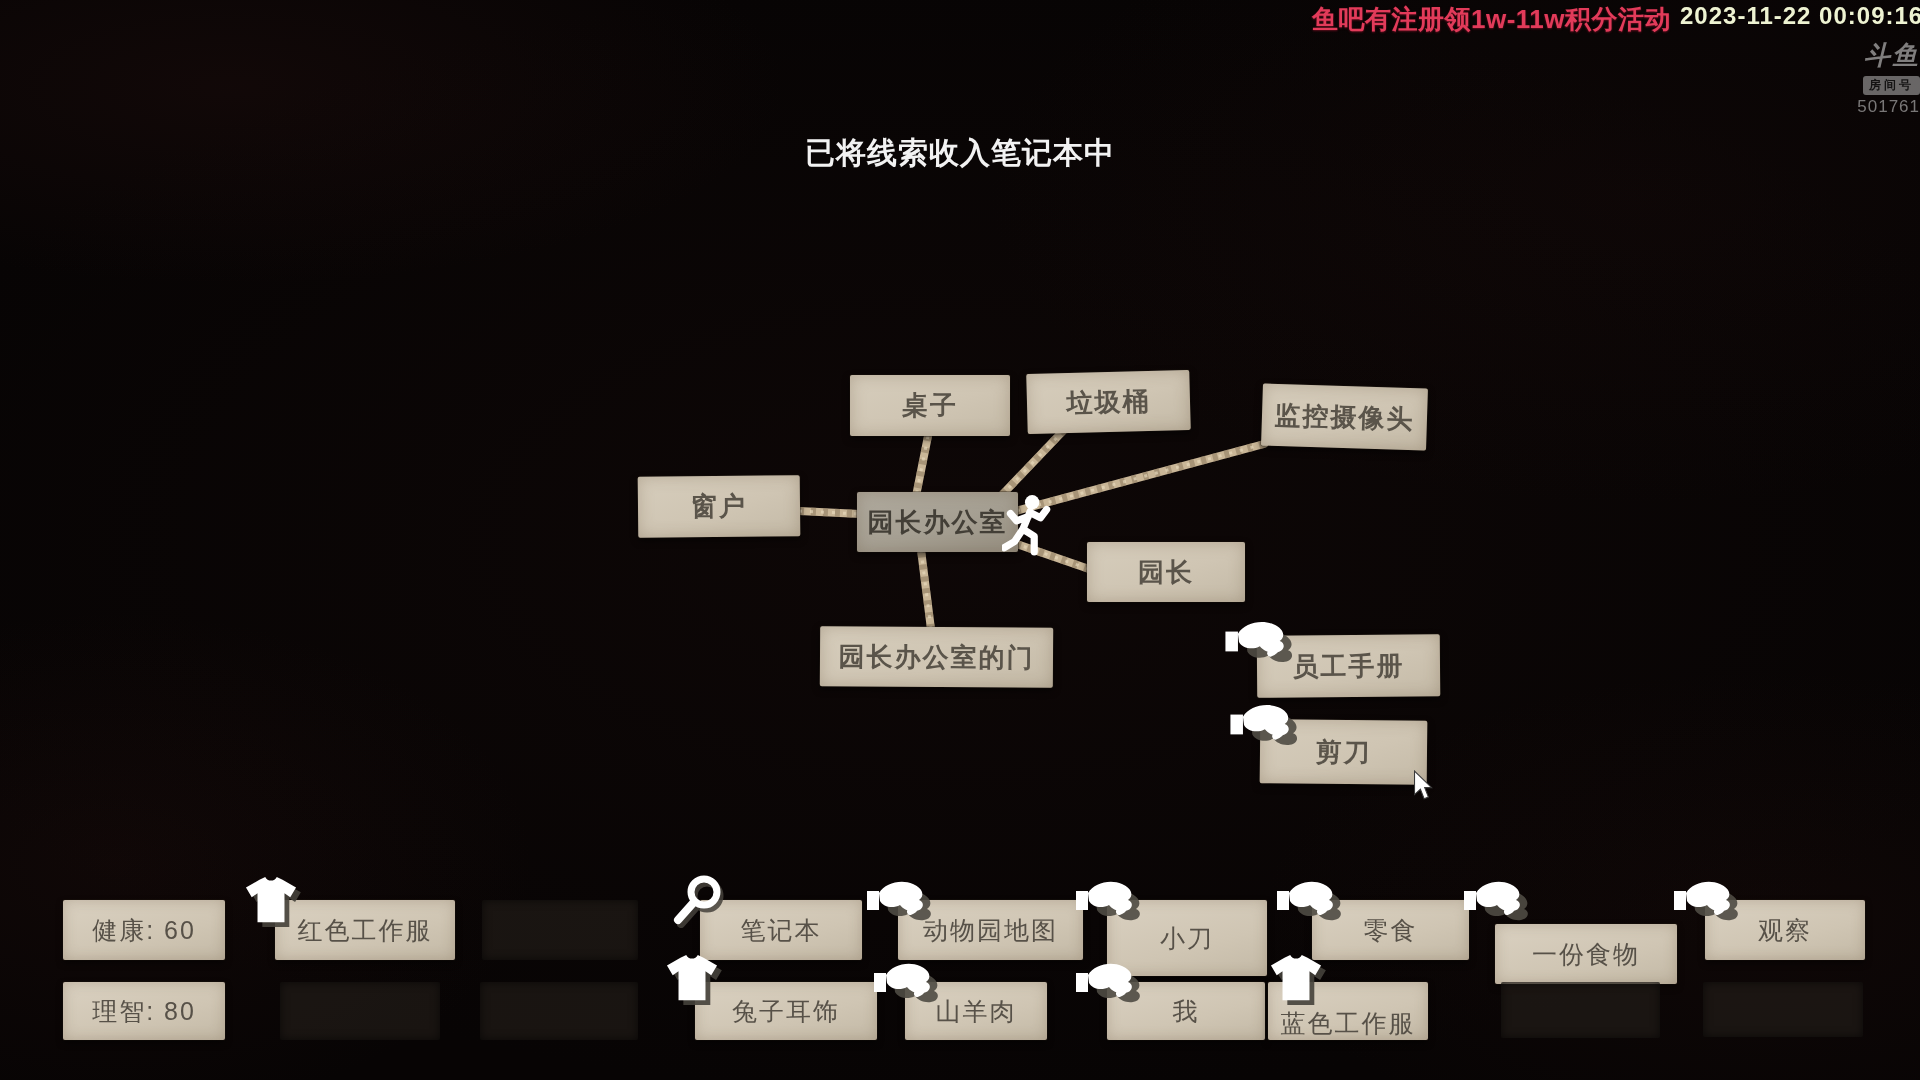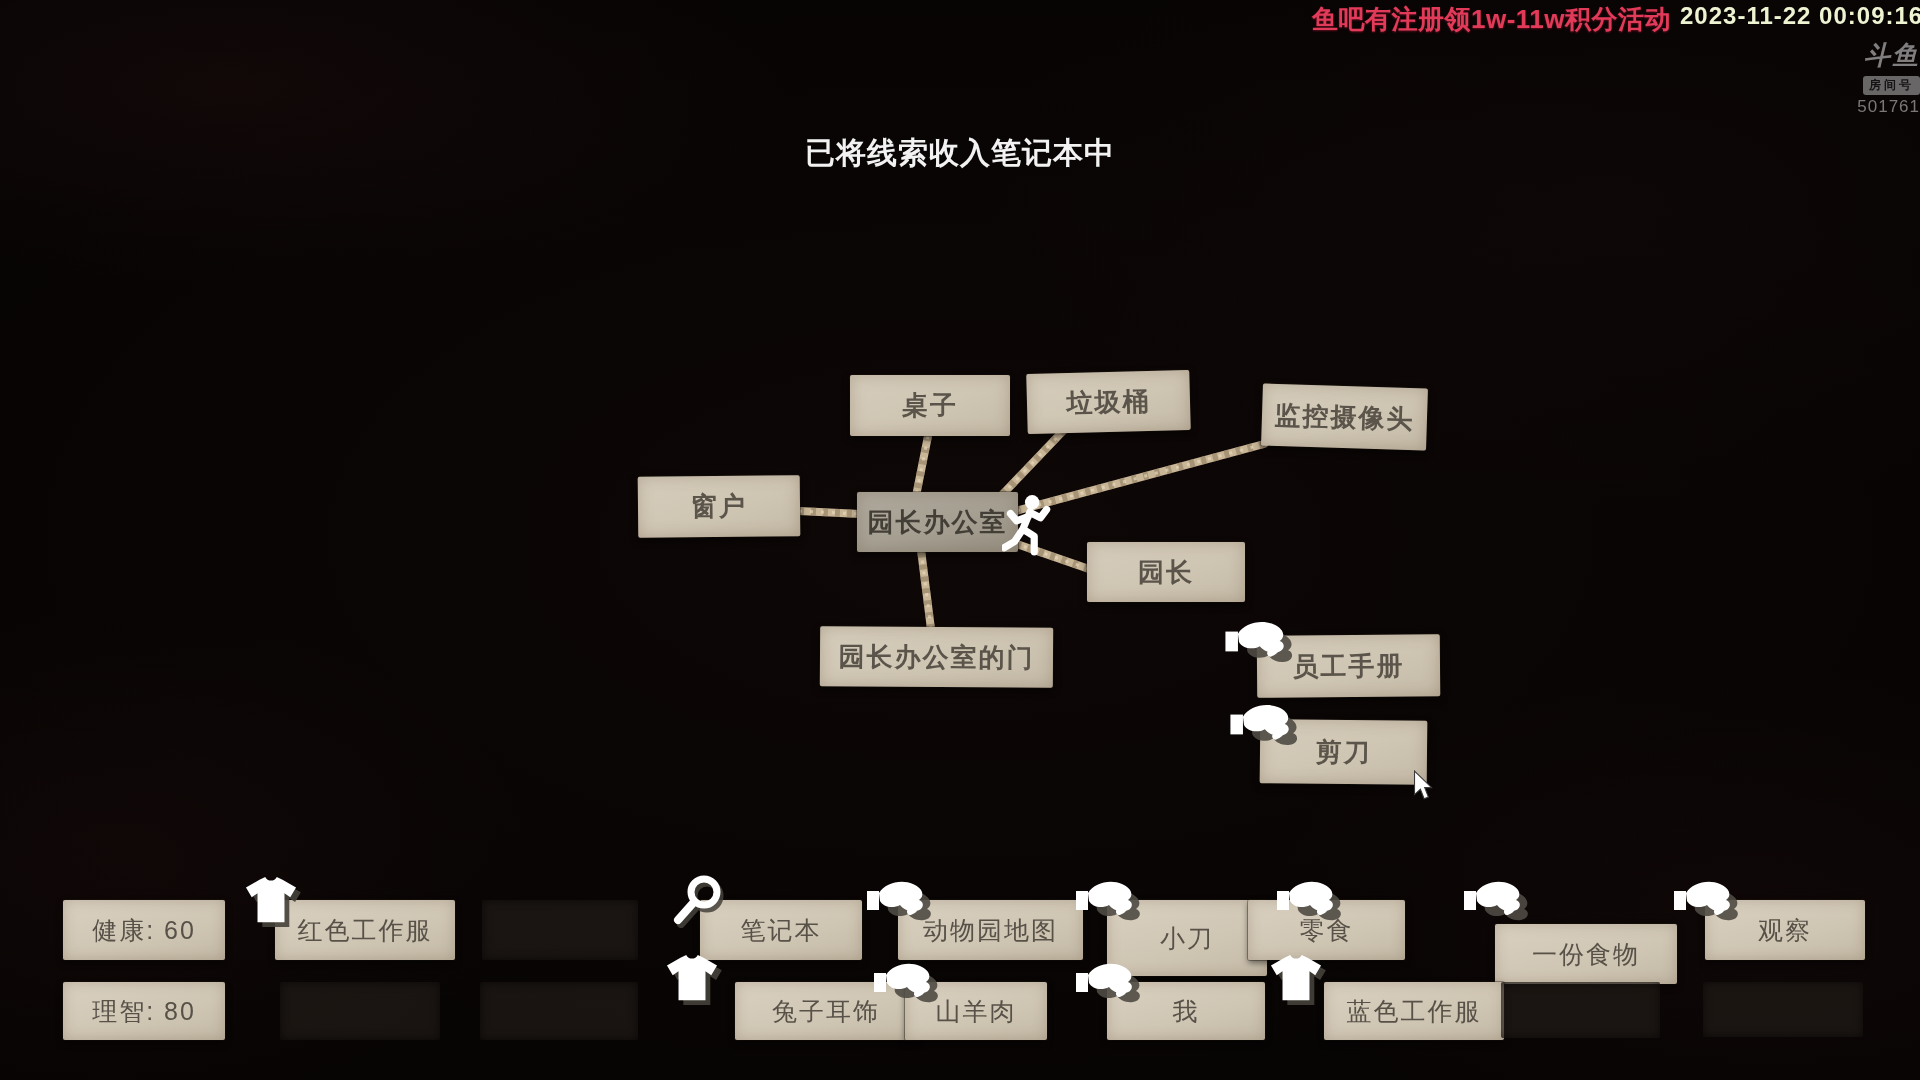--- a/index.html
+++ b/index.html
@@ -209,21 +209,21 @@
       <use href="#ic-hand"></use>
     </svg>
 
   <div class="card" style="left:1107px;top:900px;width:160px;height:76px;">
     <span>小刀</span>
   </div>
   <svg class="icon" style="left:1075px;top:878px;width:74px;height:46px;">
       <use href="#ic-hand"></use>
     </svg>
 
-  <div class="card" style="left:1248px;top:900px;width:157px;height:60px;">
+  <div class="card" style="left:1312px;top:900px;width:157px;height:60px;">
     <span>零食</span>
   </div>
   <svg class="icon" style="left:1276px;top:878px;width:74px;height:46px;">
       <use href="#ic-hand"></use>
     </svg>
 
   <div class="card" style="left:1495px;top:900px;width:182px;height:60px;margin-top:24px;">
     <span>一份食物</span>
   </div>
   <svg class="icon" style="left:1463px;top:878px;width:74px;height:46px;">
@@ -233,42 +233,42 @@
   <div class="card" style="left:1705px;top:900px;width:160px;height:60px;">
     <span>观察</span>
   </div>
   <svg class="icon" style="left:1673px;top:878px;width:74px;height:46px;">
       <use href="#ic-hand"></use>
     </svg>
 
   <div class="slot" style="left:280px;top:982px;width:160px;height:58px;"></div>
   <div class="slot" style="left:480px;top:982px;width:158px;height:58px;"></div>
 
-  <div class="card" style="left:695px;top:982px;width:182px;height:58px;margin-left:40px;">
+  <div class="card" style="left:695px;top:982px;width:182px;height:58px;">
     <span>兔子耳饰</span>
   </div>
   <svg class="icon" style="left:662px;top:954px;width:60px;height:52px;">
       <use href="#ic-shirt"></use>
     </svg>
 
   <div class="card" style="left:905px;top:982px;width:142px;height:58px;">
     <span>山羊肉</span>
   </div>
   <svg class="icon" style="left:873px;top:960px;width:74px;height:46px;">
       <use href="#ic-hand"></use>
     </svg>
 
   <div class="card" style="left:1107px;top:982px;width:158px;height:58px;">
     <span>我</span>
   </div>
   <svg class="icon" style="left:1075px;top:960px;width:74px;height:46px;">
       <use href="#ic-hand"></use>
     </svg>
 
-  <div class="card" style="left:1324px;top:982px;width:180px;height:58px;">
+  <div class="card" style="left:1268px;top:982px;width:160px;height:58px;align-items:flex-end;">
     <span>蓝色工作服</span>
   </div>
   <svg class="icon" style="left:1266px;top:954px;width:60px;height:52px;">
       <use href="#ic-shirt"></use>
     </svg>
 
   <div class="slot" style="left:1501px;top:982px;width:159px;height:56px;"></div>
   <div class="slot" style="left:1703px;top:982px;width:160px;height:55px;"></div>
 
   <svg class="cursor">

